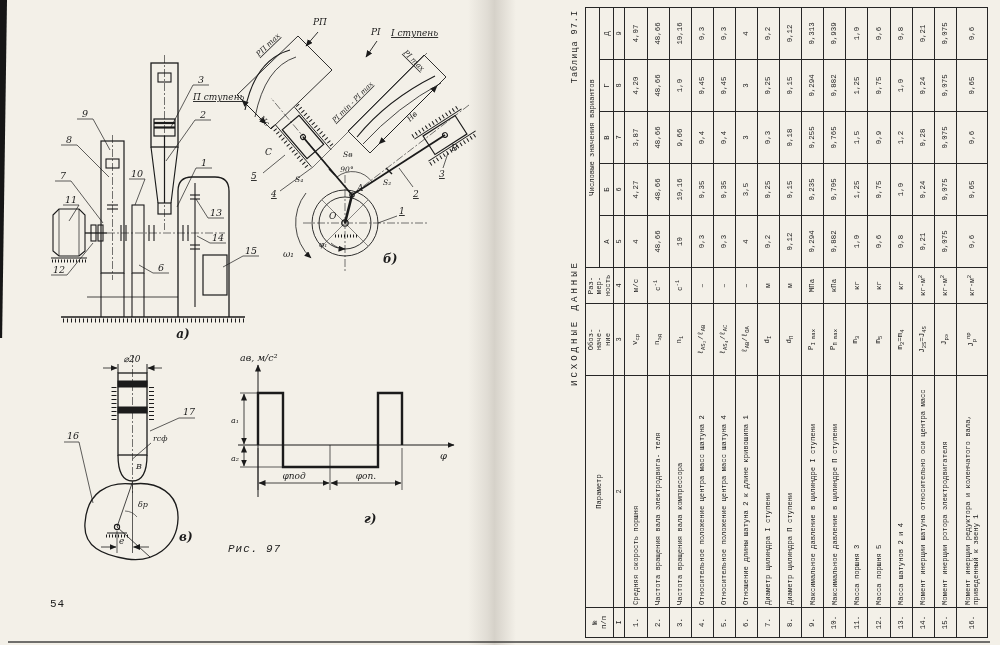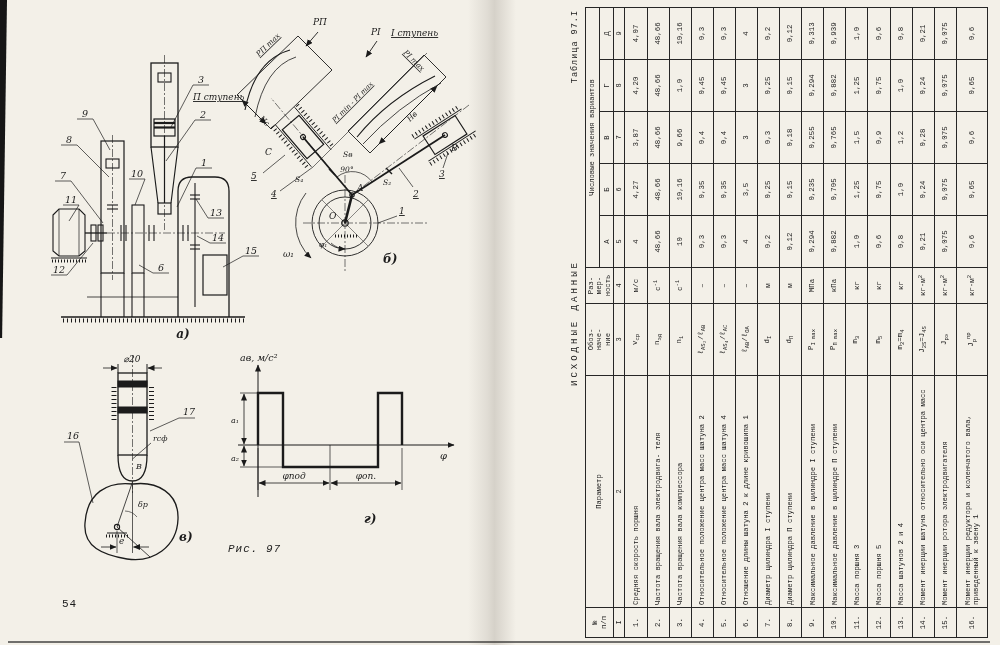--- a/index.html
+++ b/index.html
@@ -329,21 +329,21 @@
     <text x="212" y="114" font-size="10">φ</text>
     <text x="3" y="78" font-size="8">а₁</text>
     <text x="3" y="116" font-size="8">а₂</text>
     <text x="66" y="134" text-anchor="middle" font-size="9">φпод</text>
     <text x="138" y="134" text-anchor="middle" font-size="9">φоп.</text>
     <text x="136" y="178" class="cap">г)</text>
   </g>
 </svg>
 
 <div class="fig-caption" style="left:228px;top:543px;font-style:italic;">Рис. 97</div>
-<div class="pageno" style="left:50px;top:598px;margin-left:12px;">54</div>
+<div class="pageno" style="left:50px;top:598px;">54</div>
 
 <div class="rotor">
   <div class="table-head">
     <span class="t-title">ИСХОДНЫЕ ДАННЫЕ</span>
     <span class="t-caption">Таблица 97.I</span>
   </div>
   <table>
     <colgroup>
       <col style="width:30px">
         <col style="width:232px">

